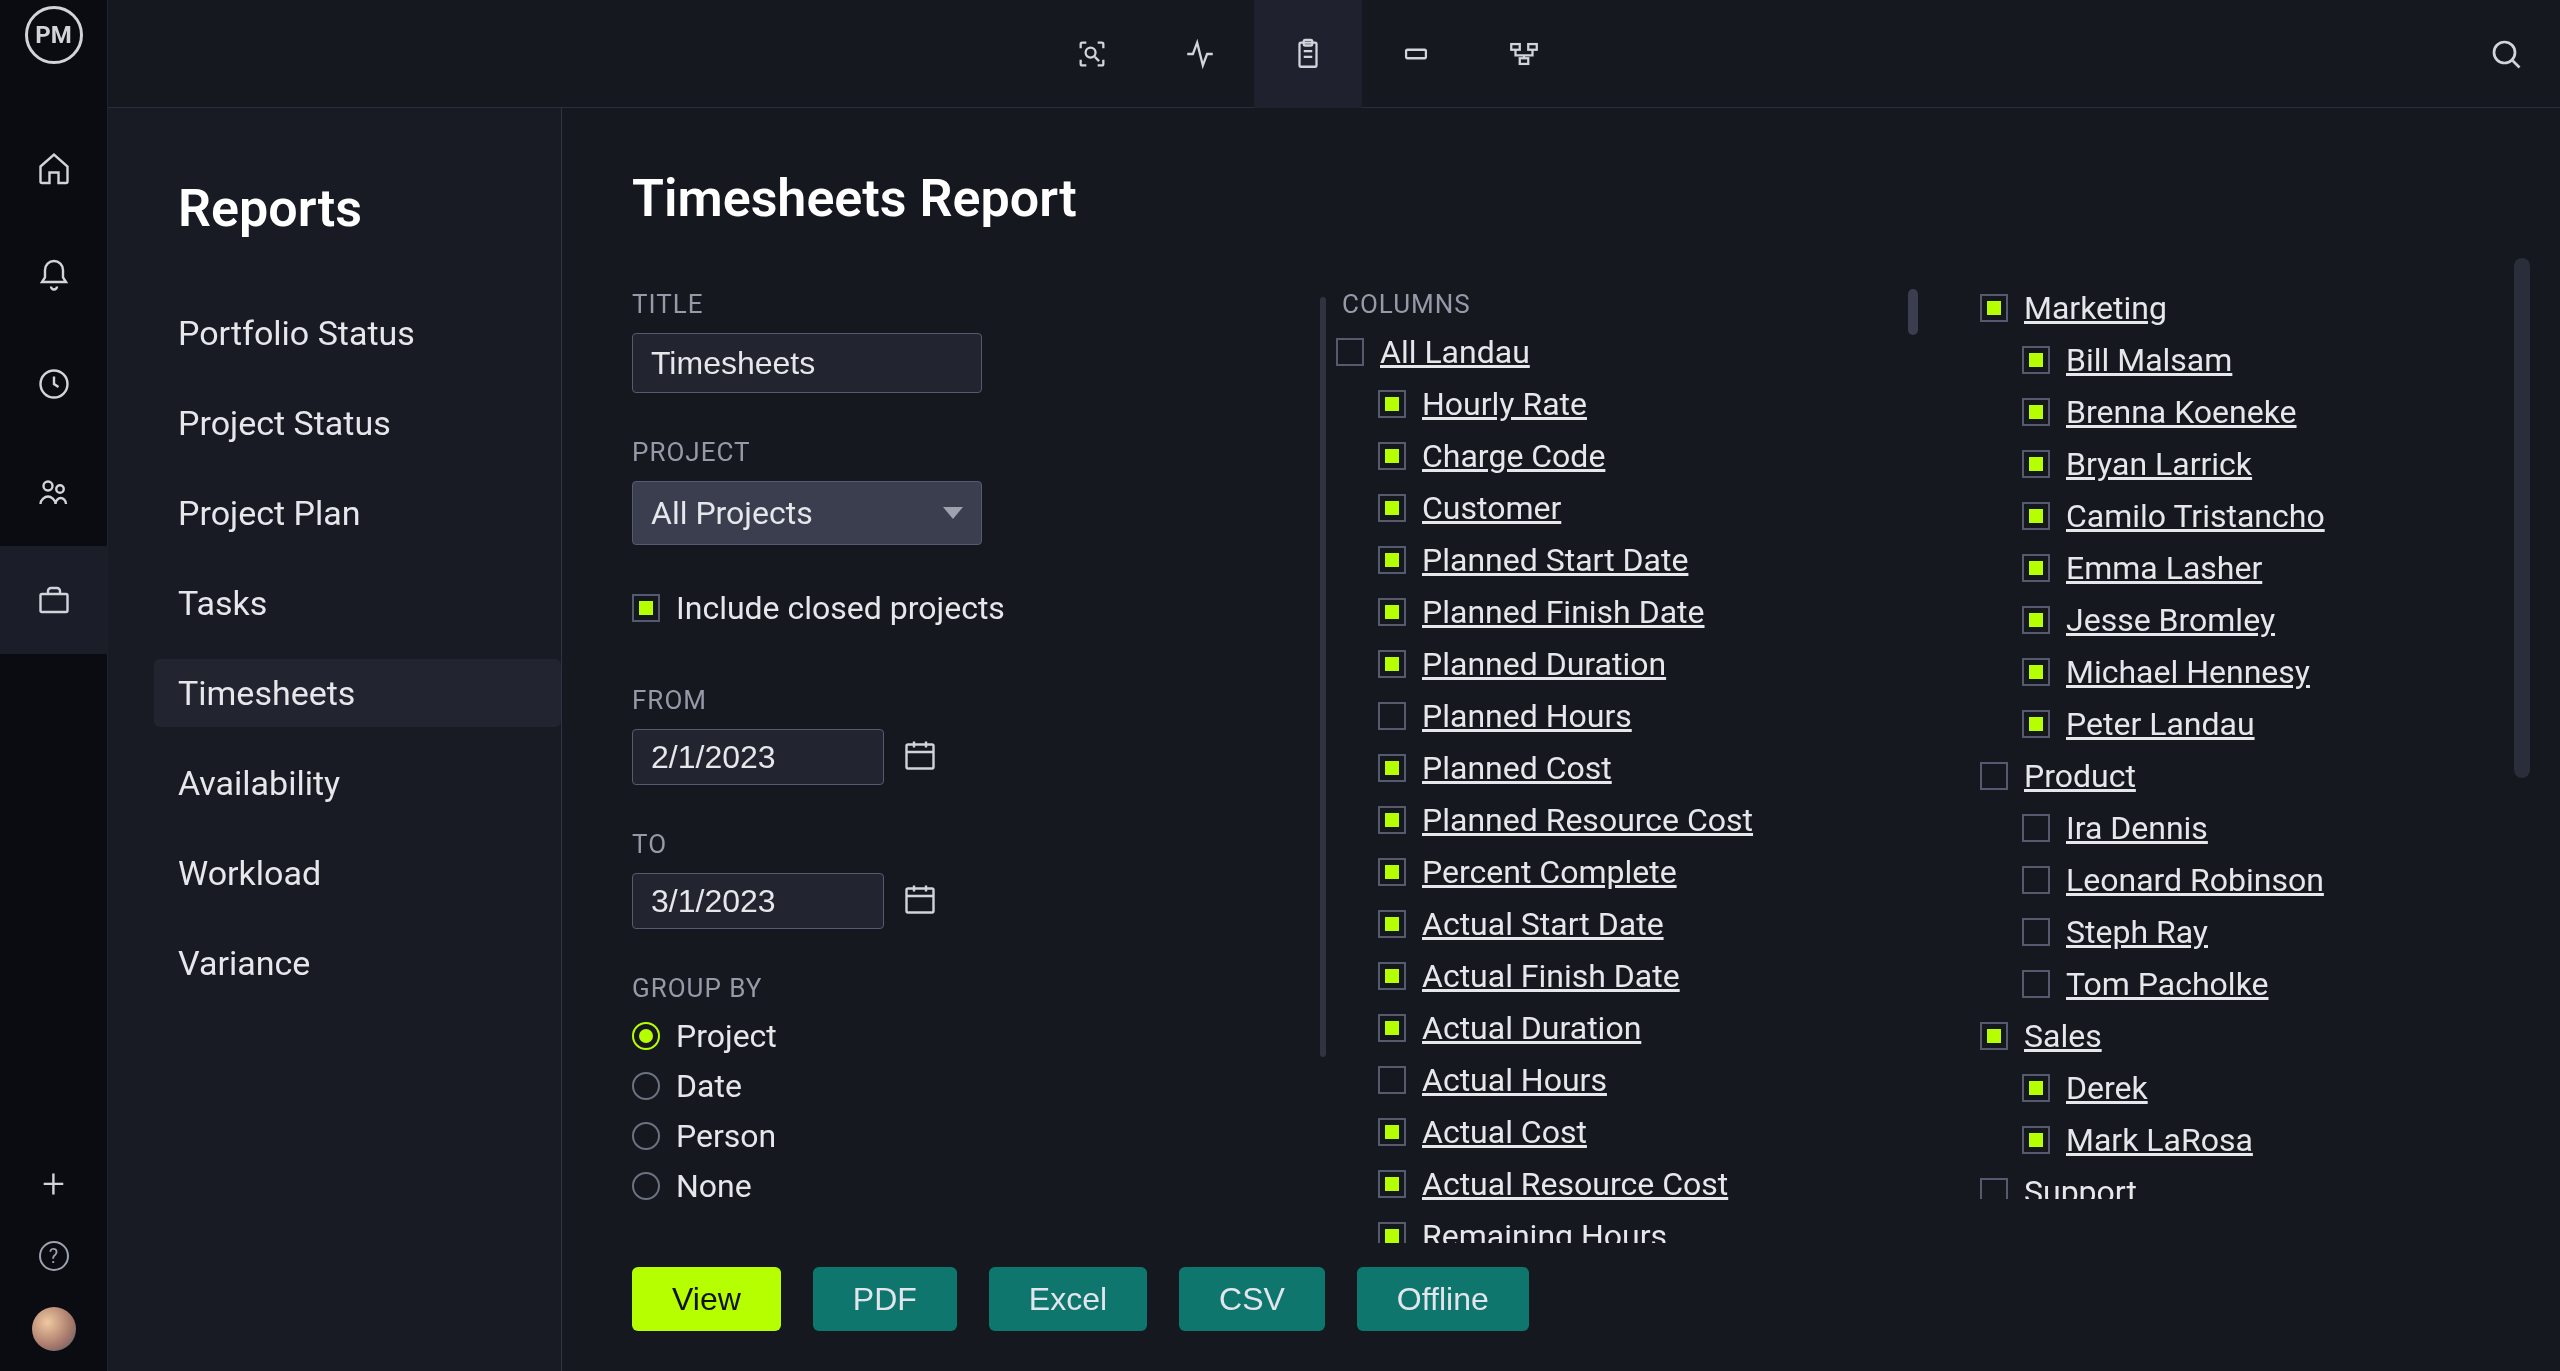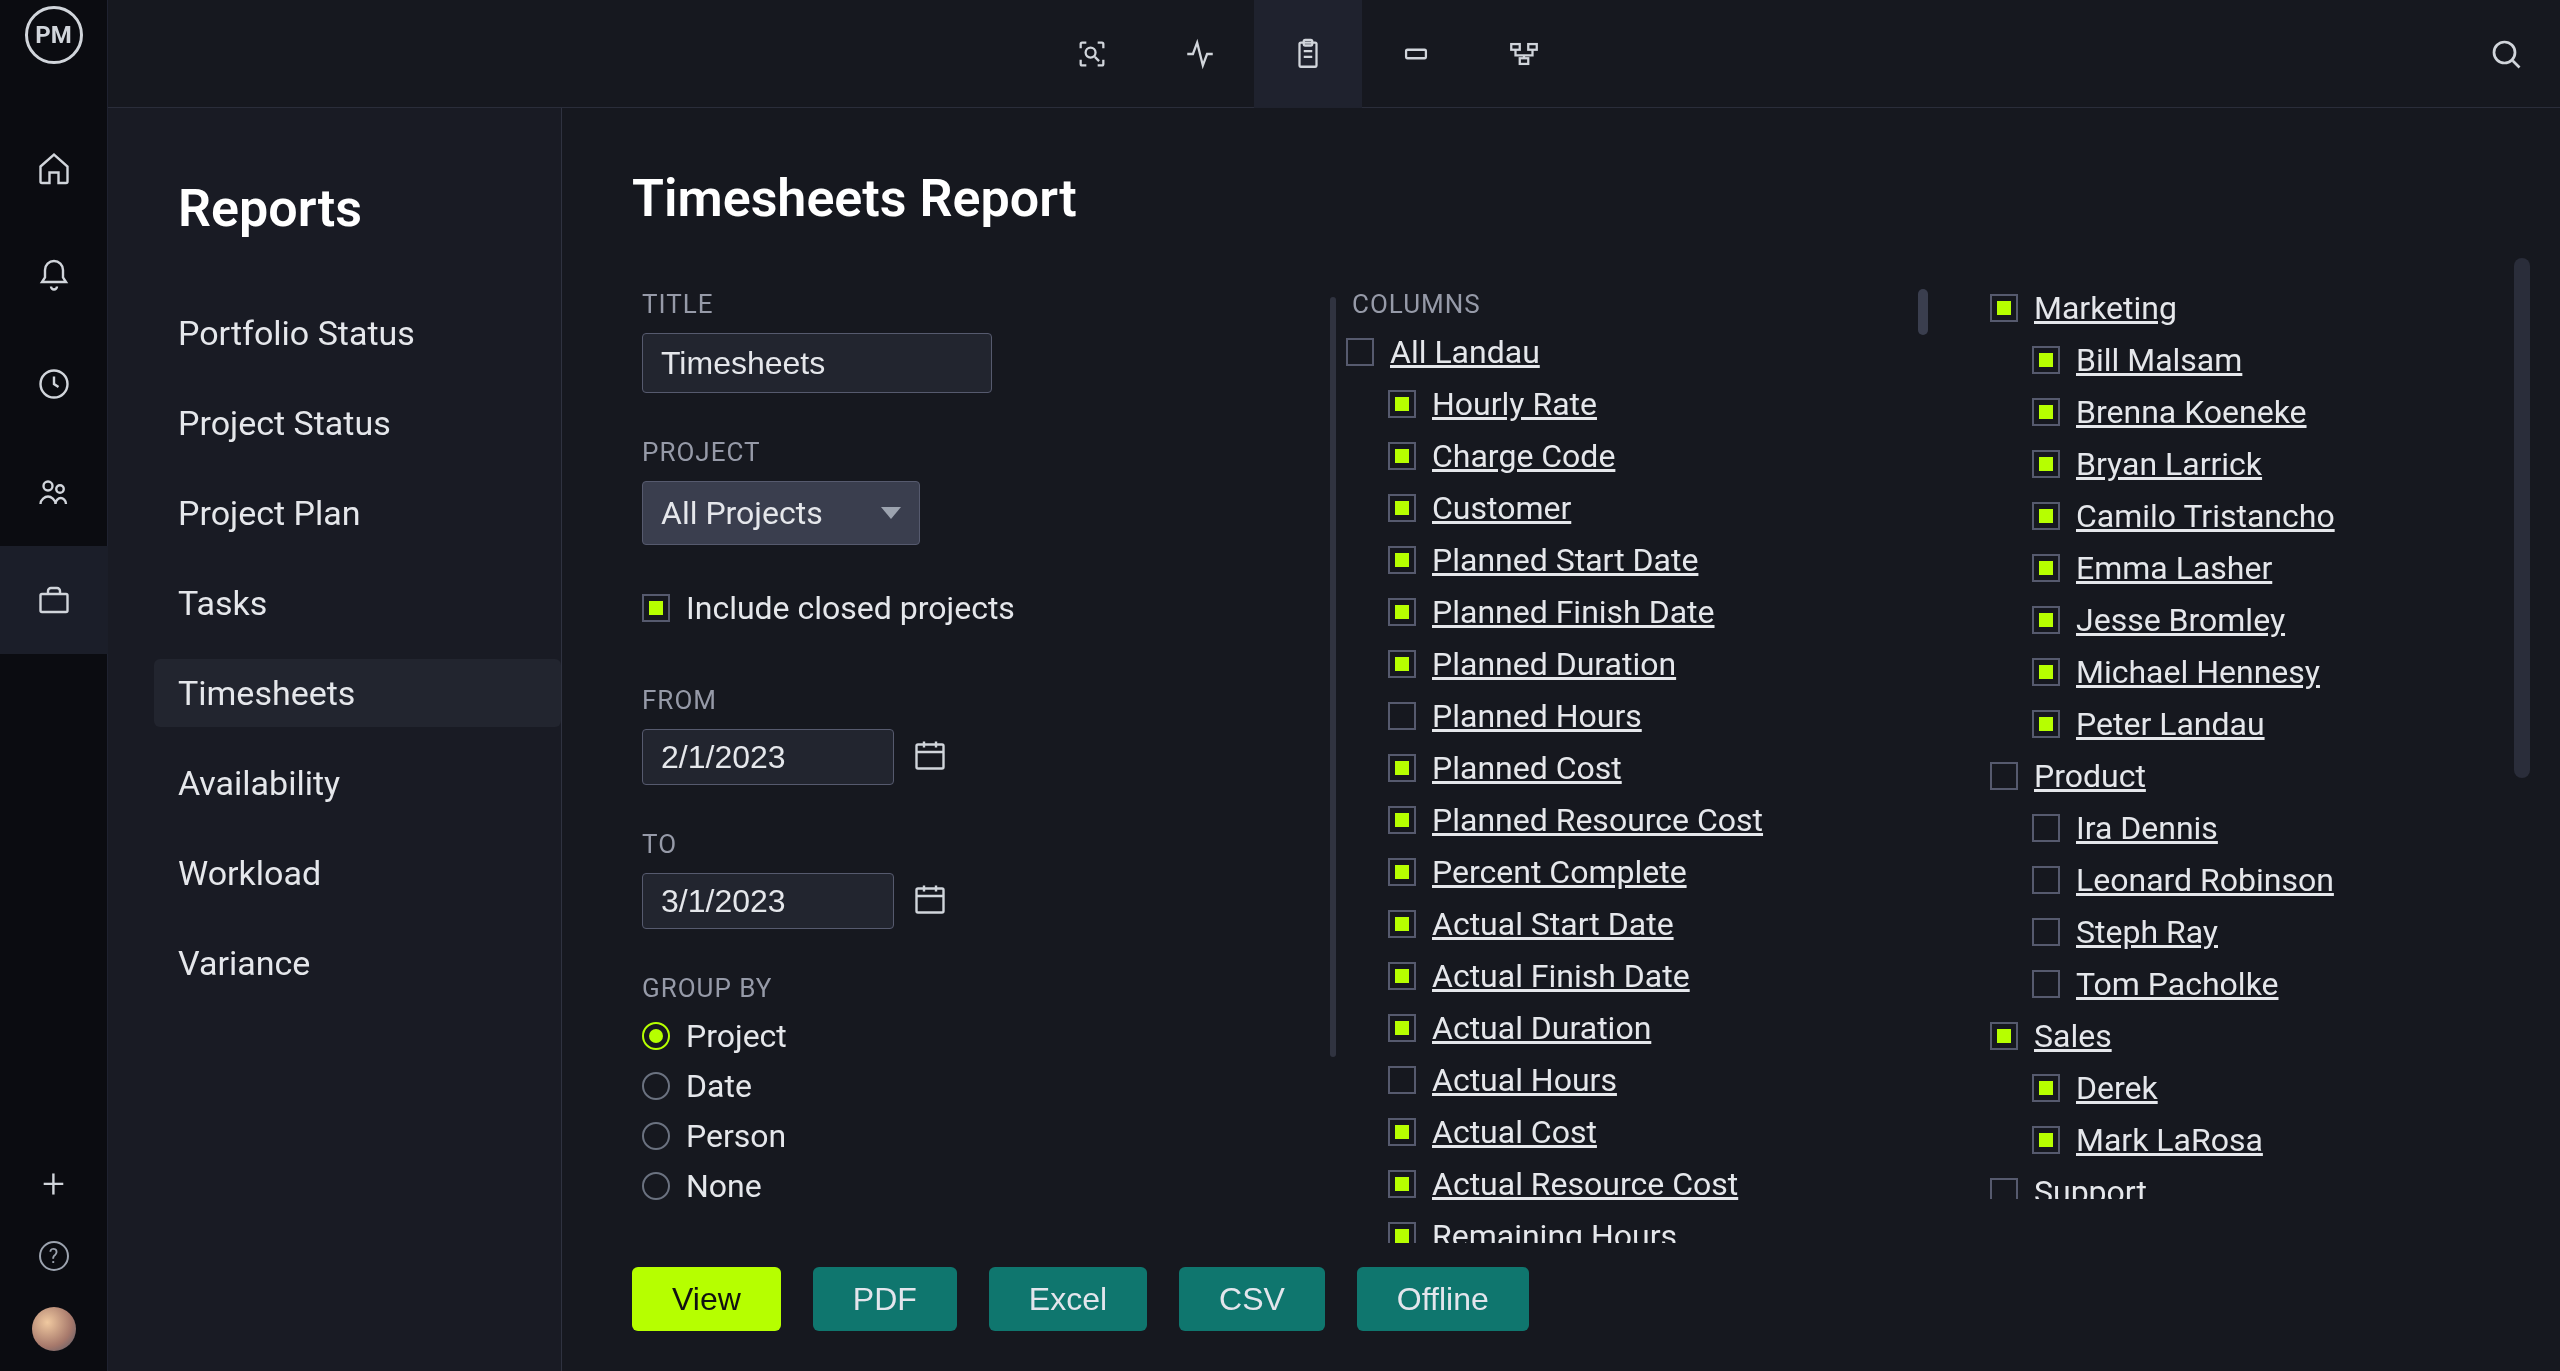--- a/index.html
+++ b/index.html
@@ -133,21 +133,20 @@
   font-size: 52px;
   font-weight: 600;
   color: #ffffff;
   margin-bottom: 60px;
 }
 .report-grid {
   display: flex;
   gap: 64px;
   flex: 1;
   min-height: 0;
-  justify-content: center;
 }
 .col { display: flex; flex-direction: column; }
 .col.left { width: 640px; }
 .col.mid { width: 580px; position: relative; }
 .col.right { width: 500px; position: relative; }
 
 .field-label {
   font-size: 26px;
   letter-spacing: 1px;
   color: #969aa8;
@@ -159,21 +158,21 @@
   height: 60px;
   background: #22252f;
   border: 1px solid #565a6e;
   color: #e5e7eb;
   font-size: 32px;
   padding: 0 18px;
   border-radius: 4px;
 }
 .block { margin-bottom: 44px; }
 .select-wrap {
-  width: 278px; height: 64px;
+  width: 350px; height: 64px;
   background: #3a3e4e;
   border: 1px solid #565a6e;
   border-radius: 4px;
   display: flex; align-items: center; justify-content: space-between;
   padding: 0 18px;
   font-size: 32px;
   color: #e5e7eb;
   cursor: pointer;
 }
 .select-caret { width: 0; height: 0; border-left: 10px solid transparent; border-right: 10px solid transparent; border-top: 12px solid #9ca3af; }

